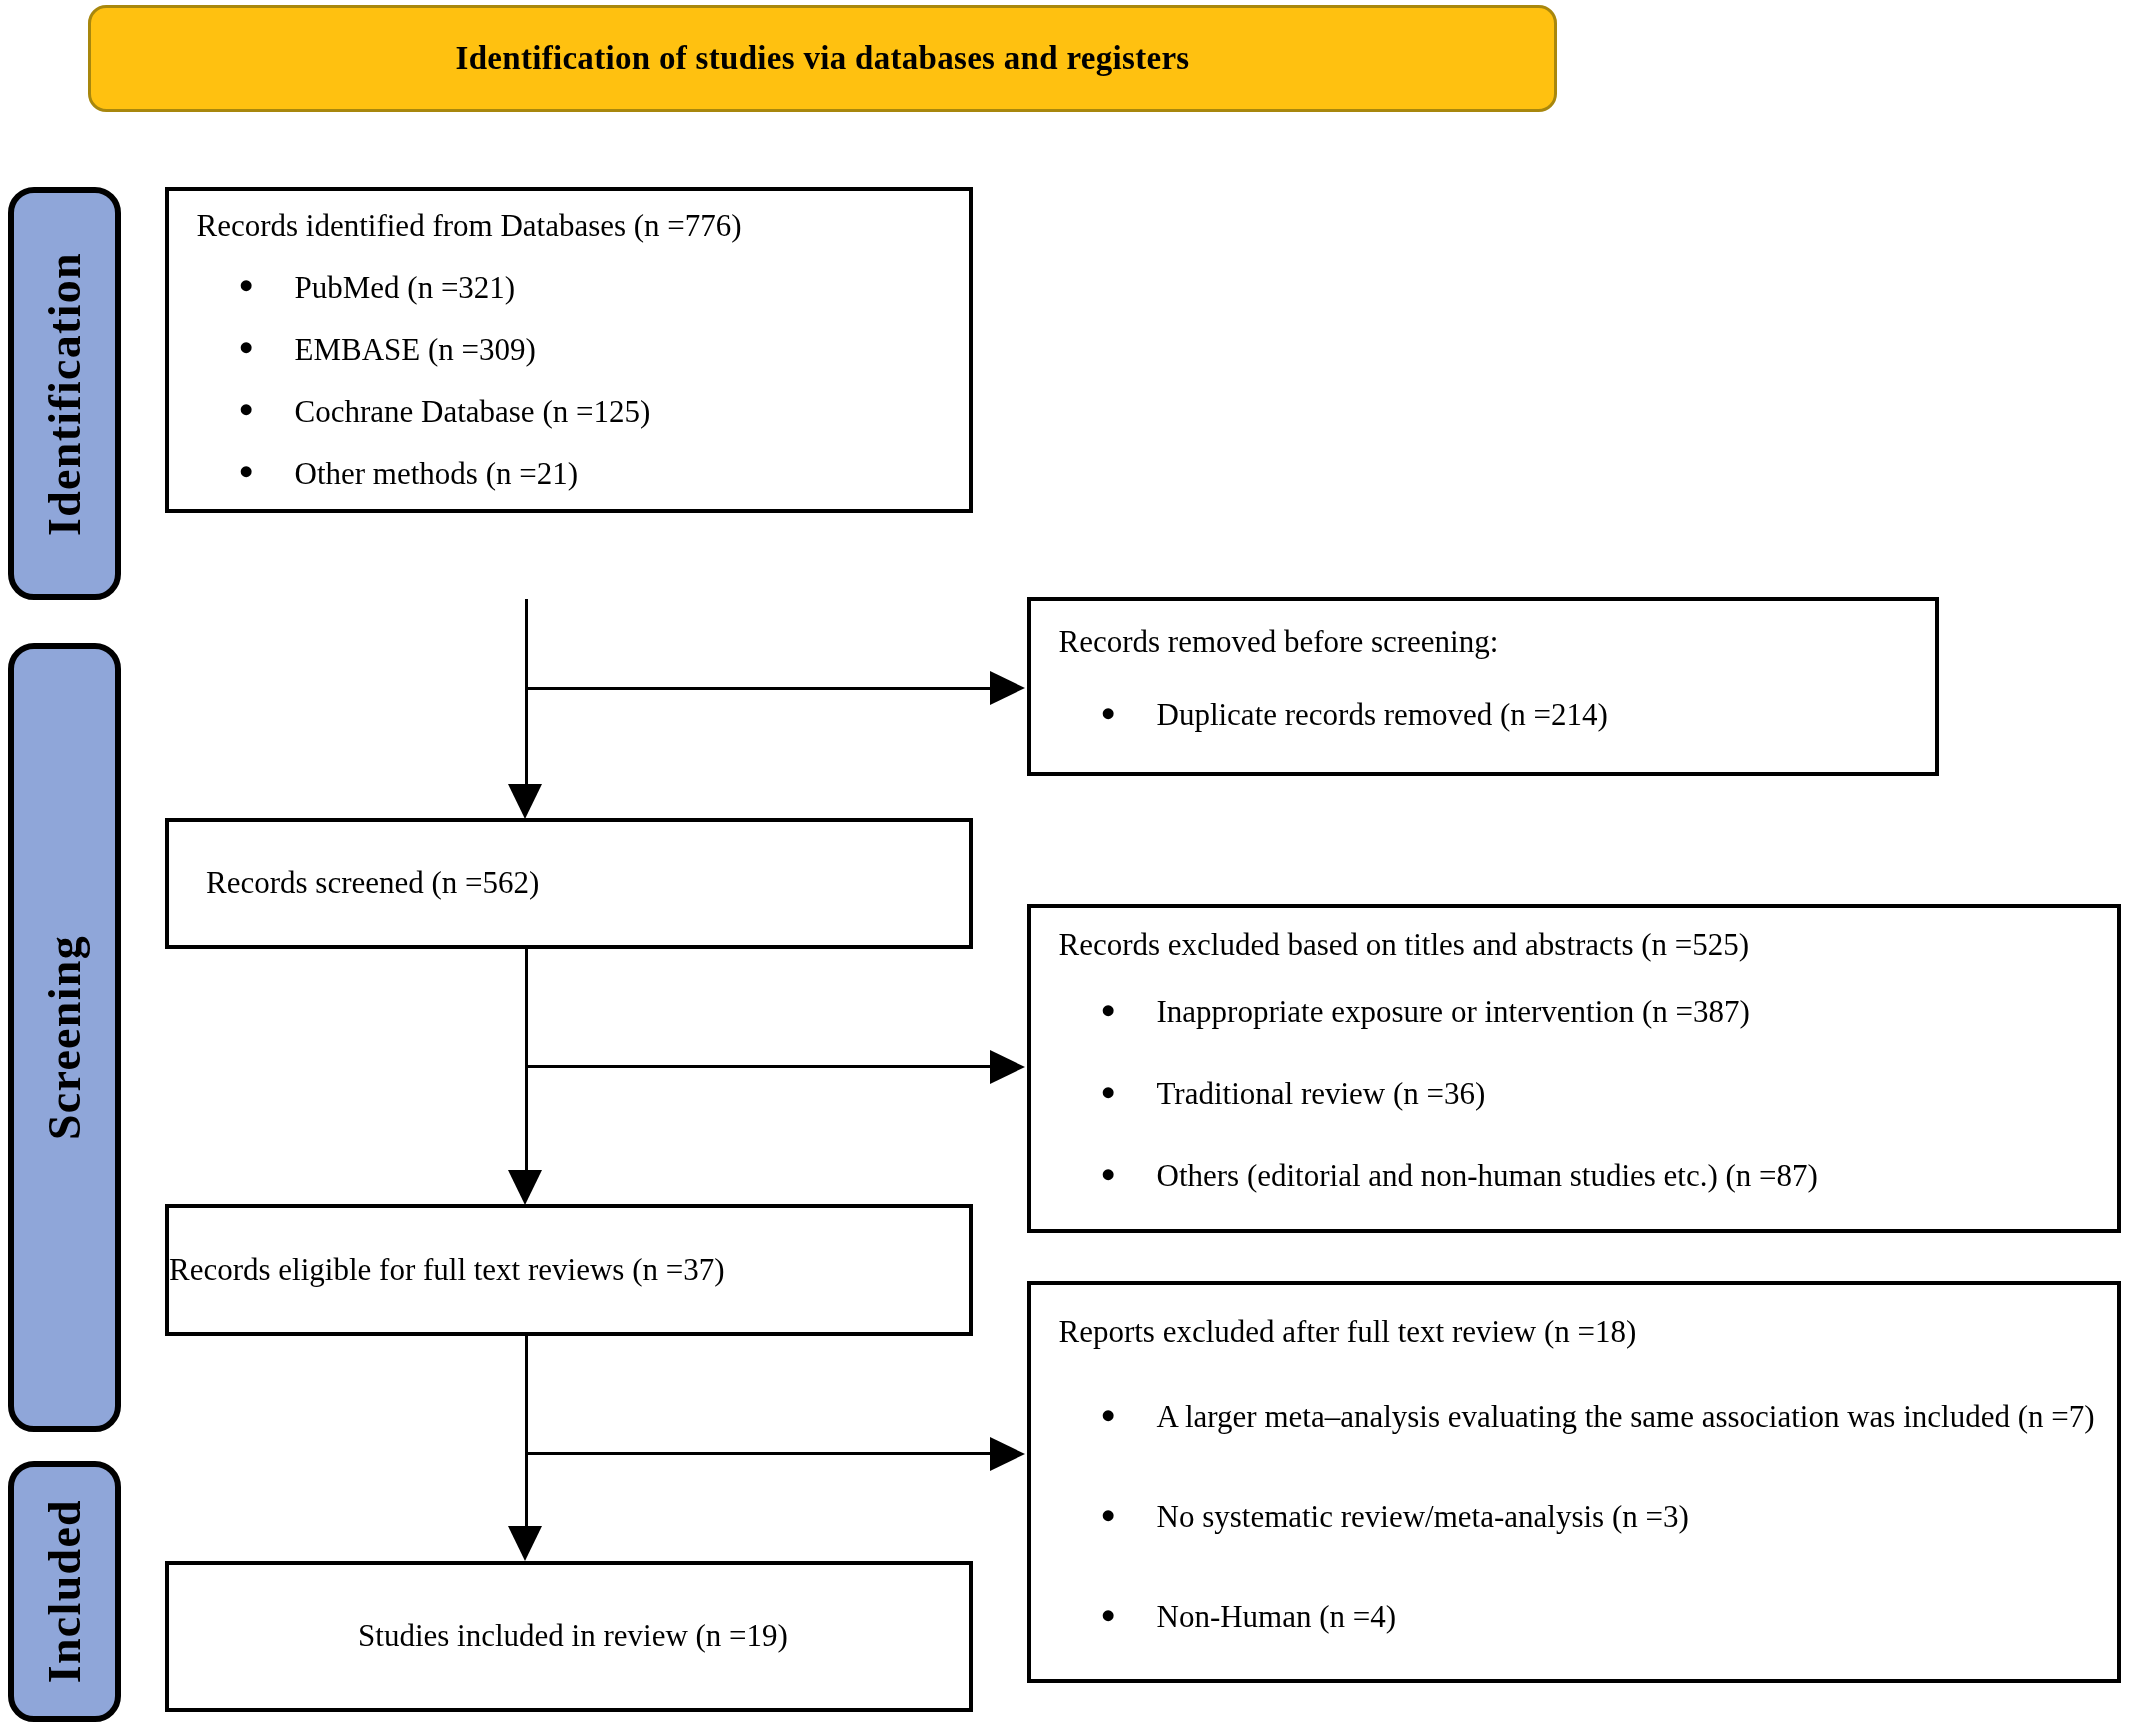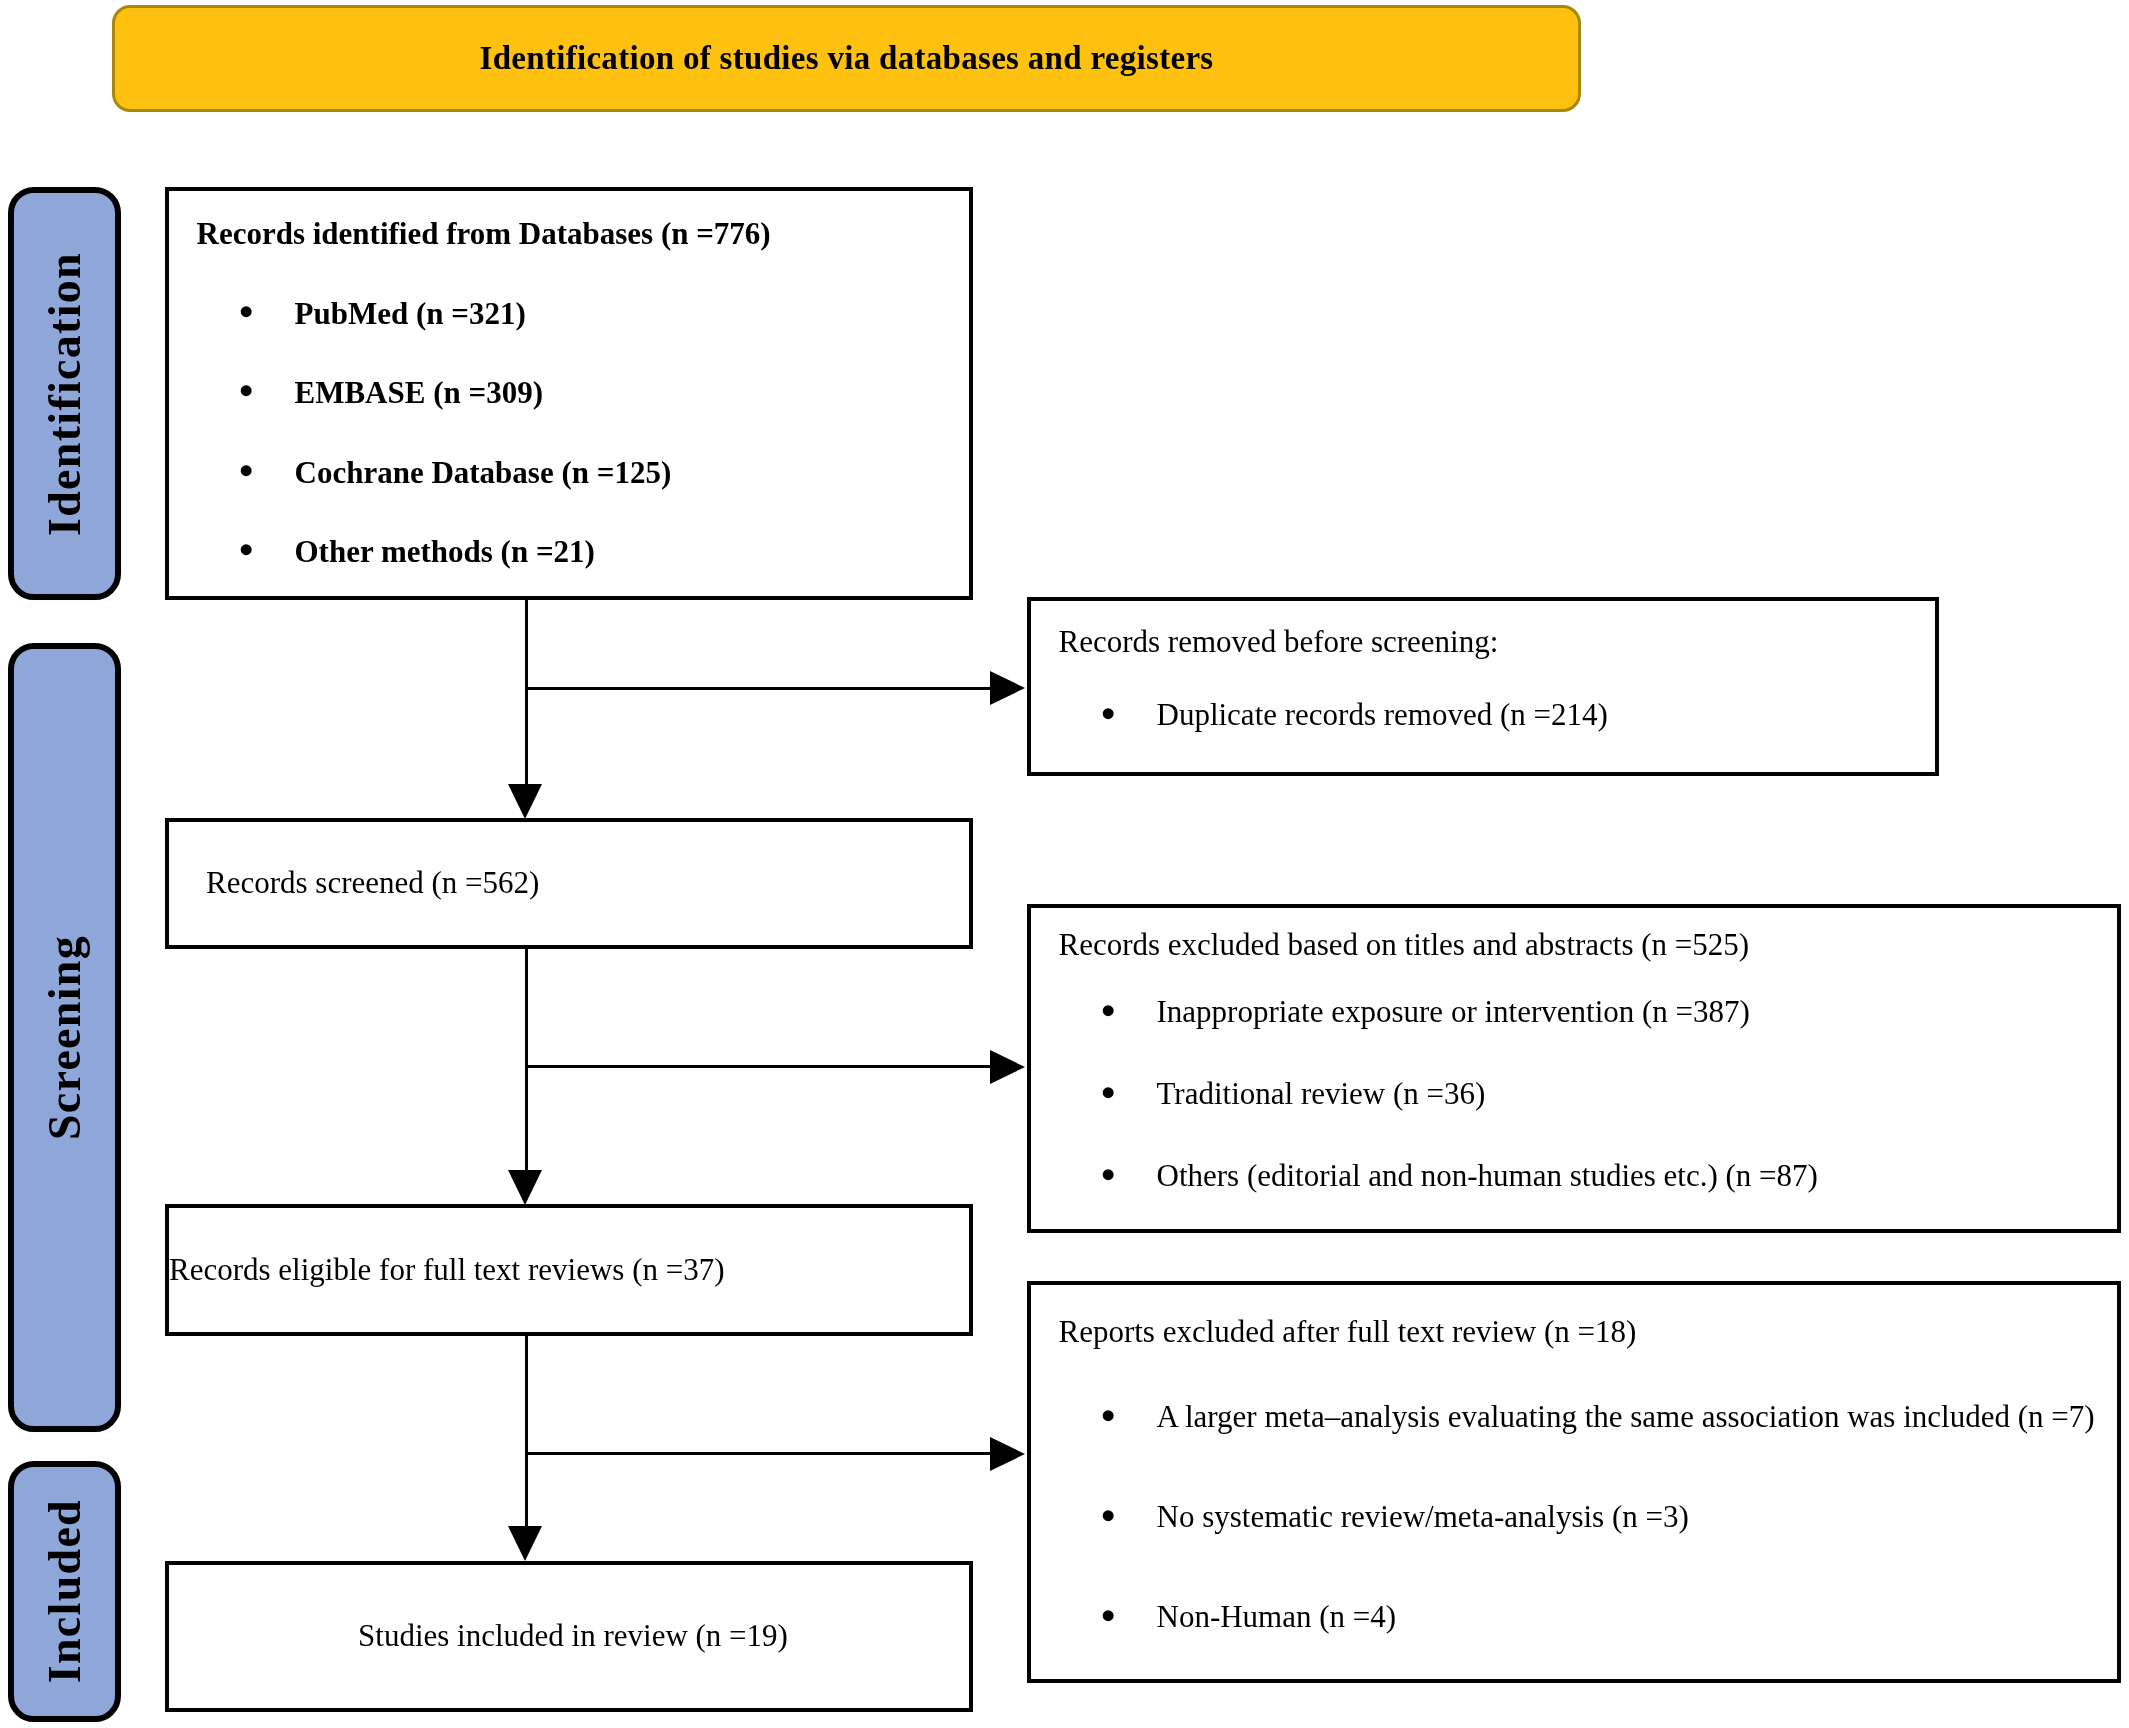--- a/index.html
+++ b/index.html
@@ -5,21 +5,21 @@
   html,body { margin:0; padding:0; background:#ffffff; }
   body { width:2129px; height:1729px; font-family:"Liberation Serif","DejaVu Serif",serif; color:#000; }
   .canvas { position:relative; width:2129px; height:1729px; background:#fff; overflow:hidden; }
 
   
   .banner {
     position:absolute; left:88px; top:5.2px; width:1469px; height:107px;
     background:var(--banner_fill,#FFC110);
     border:3.9px solid var(--banner_border,#A8870D);
     border-radius:18.3px; box-sizing:border-box;
-    display:flex; align-items:center; justify-content:center;margin-left:24px;
+    display:flex; align-items:center; justify-content:center;
   }
   .banner-title { font-size:33px; font-weight:700; letter-spacing:0.3px; }
 
   
   .stage {
     position:absolute; left:7.9px; width:113px;
     background:var(--stage_fill,#8FA6D9);
     border:6.6px solid #000; border-radius:26px; box-sizing:border-box;
     display:flex; align-items:center; justify-content:center;
   }
@@ -29,21 +29,21 @@
   }
   .stage-identification { top:187px; height:413px; }
   .stage-screening      { top:643px; height:789px; }
   .stage-included       { top:1461px; height:261px; }
 
   
   .box {
     position:absolute; background:#fff; border:4.6px solid #000;
     box-sizing:border-box; font-size:31px; line-height:1.25;
   }
-  .box-identified        { left:165px; top:187px;  width:808px; height:413px;font-weight:bold; }
+  .box-identified        { left:165px; top:187px;  width:808px; height:326px; }
   .box-screened          { left:165px; top:818px; width:808px; height:131px; display:flex; align-items:center; justify-content:flex-start;padding-left:37px; }
   .box-eligible          { left:165px; top:1204px; width:808px; height:132px; display:flex; align-items:center; justify-content:flex-start; }
   .box-included-review   { left:165px; top:1561px; width:808px; height:151px; display:flex; align-items:center; justify-content:center;padding-left:8px; }
   .box-removed           { left:1027px; top:597px;  width:912px; height:179px; }
   .box-excluded-titles   { left:1027px; top:904px; width:1094px; height:329px; }
   .box-excluded-fulltext { left:1027px; top:1281px; width:1094px; height:402px; }
 
   .rows {
     display:flex; flex-direction:column; justify-content:space-around;
     height:100%; box-sizing:border-box; padding:3.9px 18.3px 3.9px 27.5px;

